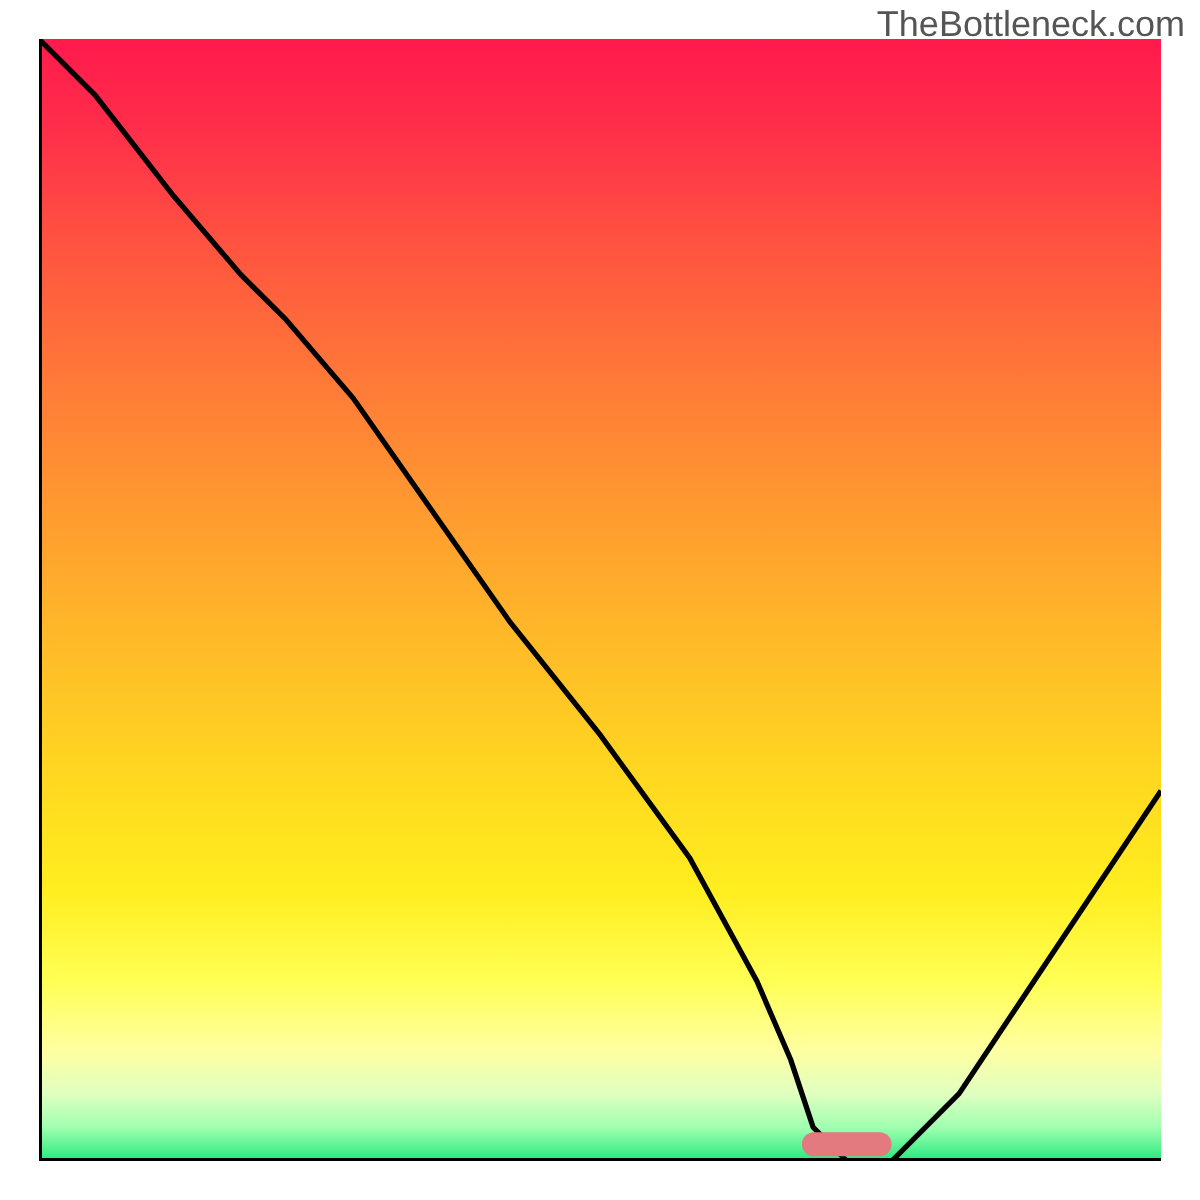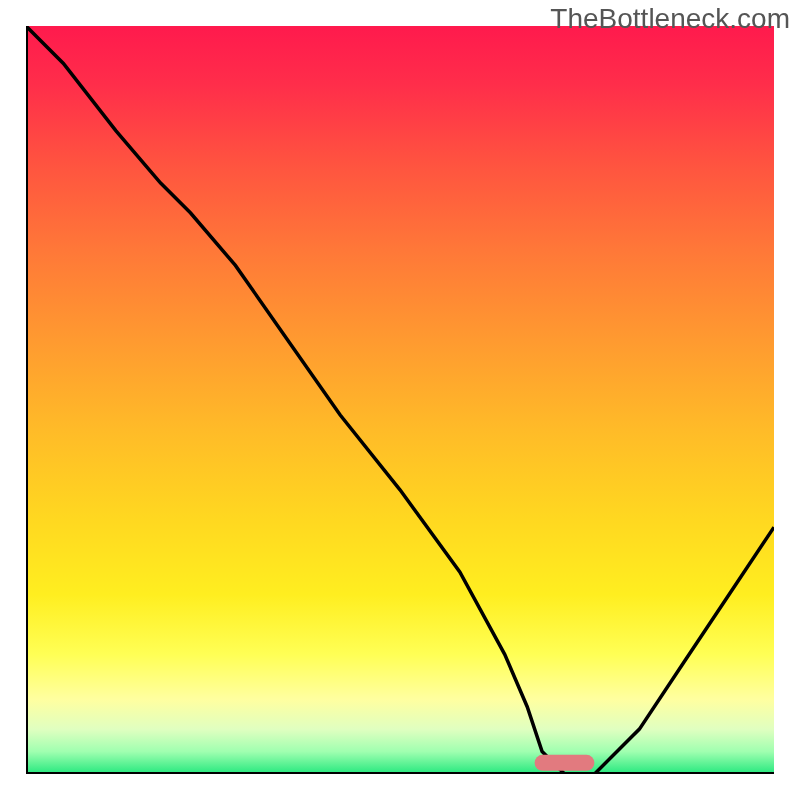--- a/index.html
+++ b/index.html
@@ -9,21 +9,21 @@
     height: 800px;
     background: white;
     position: relative;
     font-family: Arial, sans-serif;
   }
   .watermark {
     position: absolute;
     top: 3px;
     right: 10px;
     color: #555;
-    font-size: 28px;
+    font-size: 24px;
     font-weight: normal;
     z-index: 10;
   }
   .chart-container {
     position: absolute;
     top: 26px;
     left: 26px;
     width: 748px;
     height: 748px;
   }

